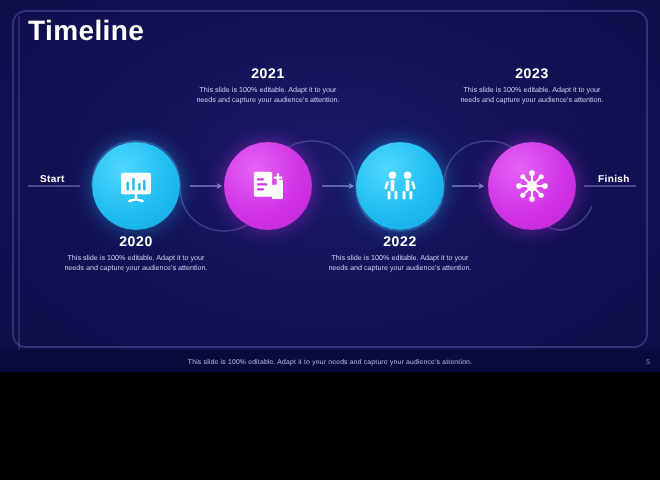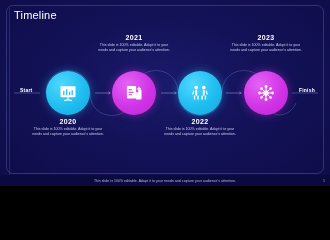--- a/index.html
+++ b/index.html
@@ -36,22 +36,22 @@
     width: 1px;
     height: 170px;
     background: rgba(120,140,220,0.22);
   }
 
   
   .title {
     position: absolute;
     left: 14px;
     top: 8px;
-    font-size: 11px;
-    font-weight: normal;
+    font-size: 14px;
+    font-weight: bold;
     color: #ffffff;
     letter-spacing: 0.2px;
     line-height: 14px;
   }
 
   
   .connectors {
     position: absolute;
     left: 0;
     top: 0;

